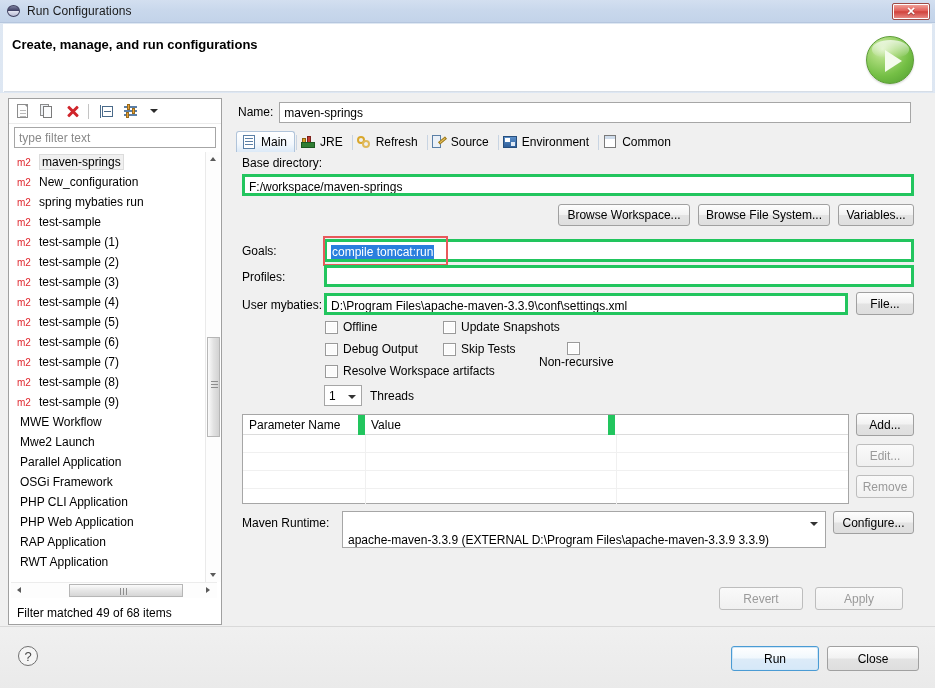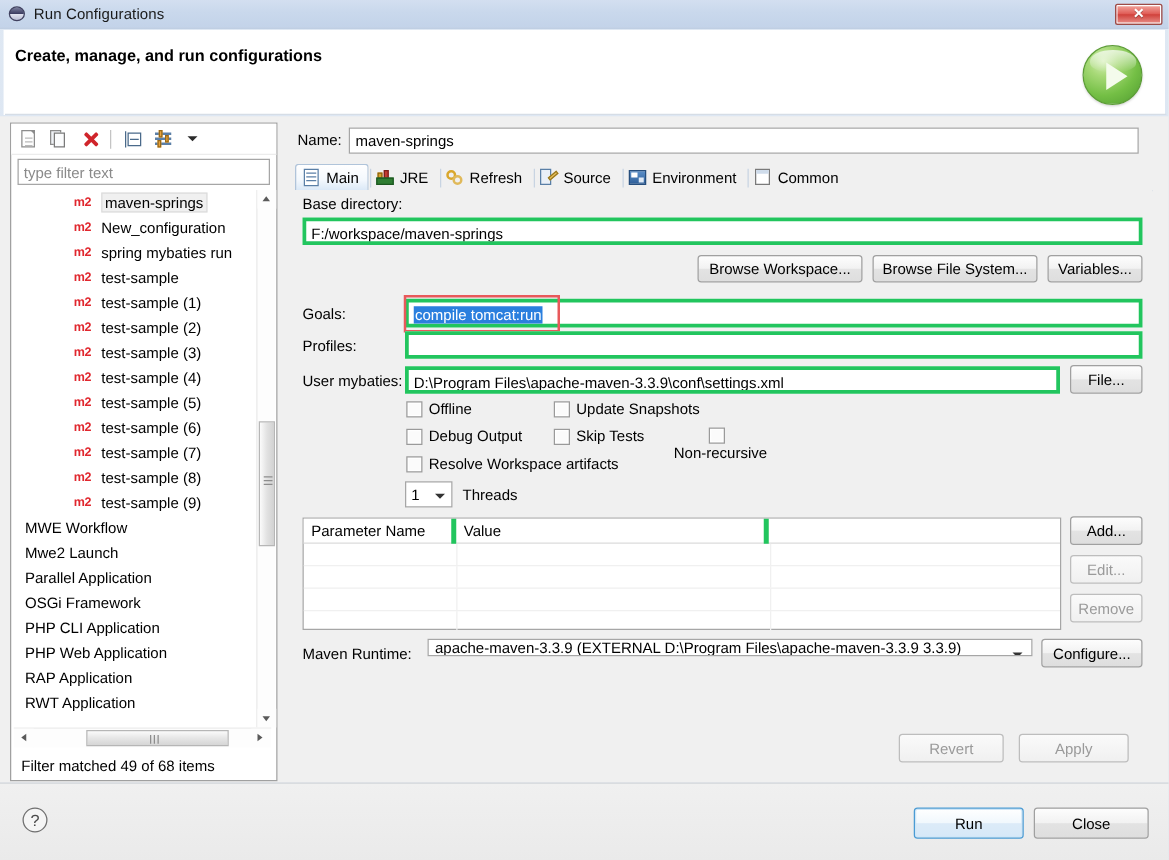--- a/index.html
+++ b/index.html
@@ -165,22 +165,22 @@
   .tree-list { position:absolute; left:0; top:0; width:194px; }
   .tree-row {
     height: 20px; display: flex; align-items: center;
     padding-left: 6px; font-size: 12px; color: #000; white-space: nowrap;
   }
   .tree-row.sel .lbl {
     background: #f0f0f0; border: 1px solid #dcdcdc; padding: 0 2px;
     box-sizing: border-box;
   }
   .m2 {
-    display:inline-block; width: 18px; font-size: 10px; font-weight: bold;
-    color: #e0272e; margin-right: 4px; letter-spacing: -.2px; margin-left: 42px;
+    display:inline-block; width: 18px; font-size: 10px; font-weight: normal;
+    color: #e0272e; margin-right: 4px; letter-spacing: -.2px;
   }
   .tree-row.plain { padding-left: 9px; }
 
   
   .vscroll {
     position: absolute; right: 1px; top: 53px; width: 15px; height: 430px;
     background: #fdfdfd; border-left: 1px solid #eaeaea; box-sizing: border-box;
   }
   .vs-up, .vs-down {
     position:absolute; left:0; width:15px; height:15px; background:#fdfdfd;
@@ -366,37 +366,37 @@
     position:absolute; left:6px; top:262px; width:607px; height:90px;
     border:1px solid #a6a6a6; background:#fff; box-sizing:border-box;
   }
   .ptable-head {
     display:flex; height:20px; background:#ffffff;
     border-bottom:1px solid #dcdcdc; box-sizing:border-box;
   }
   .pth {
     font-size:12px; color:#000; display:flex; align-items:center;
     padding-left:6px; box-sizing:border-box;
-    border-right:4px solid #22c55e; height:20px;
+    border-right:7px solid #22c55e; height:20px;
   }
   .pth.c1 { width:122px; } .pth.c2 { width:250px; } .pth.c3 { flex:1; border-right:none; }
   .ptable-body { position:relative; height:68px; }
   .prow { height:17px; border-bottom:1px solid #f0f0f0; display:flex; }
   .pcell1 { width:122px; border-right:1px solid #f0f0f0; }
   .pcell2 { width:250px; border-right:1px solid #f0f0f0; }
 
   .btn-add    { position:absolute; left:620px; top:261px; width:58px; height:23px; }
   .btn-edit   { position:absolute; left:620px; top:292px; width:58px; height:23px;text-align:center; }
   .btn-remove { position:absolute; left:620px; top:323px; width:58px; height:23px; }
 
   .runtime-lbl { position:absolute; left:6px; top:364px; }
   .runtime-combo {
-    position:absolute; left:106px; top:359px; width:484px; height:14px;
+    position:absolute; left:106px; top:359px; width:484px; height:37px;
     border:1px solid #a6a6a6; background:#fff; box-sizing:border-box;
-    display:flex; align-items:center; font-size:12px; padding-left:5px;
+    display:flex; align-items:flex-end; font-size:12px; padding-left:5px;
     white-space:nowrap; overflow:hidden;
   }
   .runtime-combo .arrow {
     position:absolute; right:7px; top:10px; width:0;height:0;
     border-left:4px solid transparent;border-right:4px solid transparent;border-top:4px solid #333;
   }
   .btn-configure { position:absolute; left:597px; top:359px; width:81px; height:23px; }
 
   .btn-revert { position:absolute; left:489px; top:489px; width:84px; height:23px; }
   .btn-apply  { position:absolute; left:585px; top:489px; width:88px; height:23px; }

